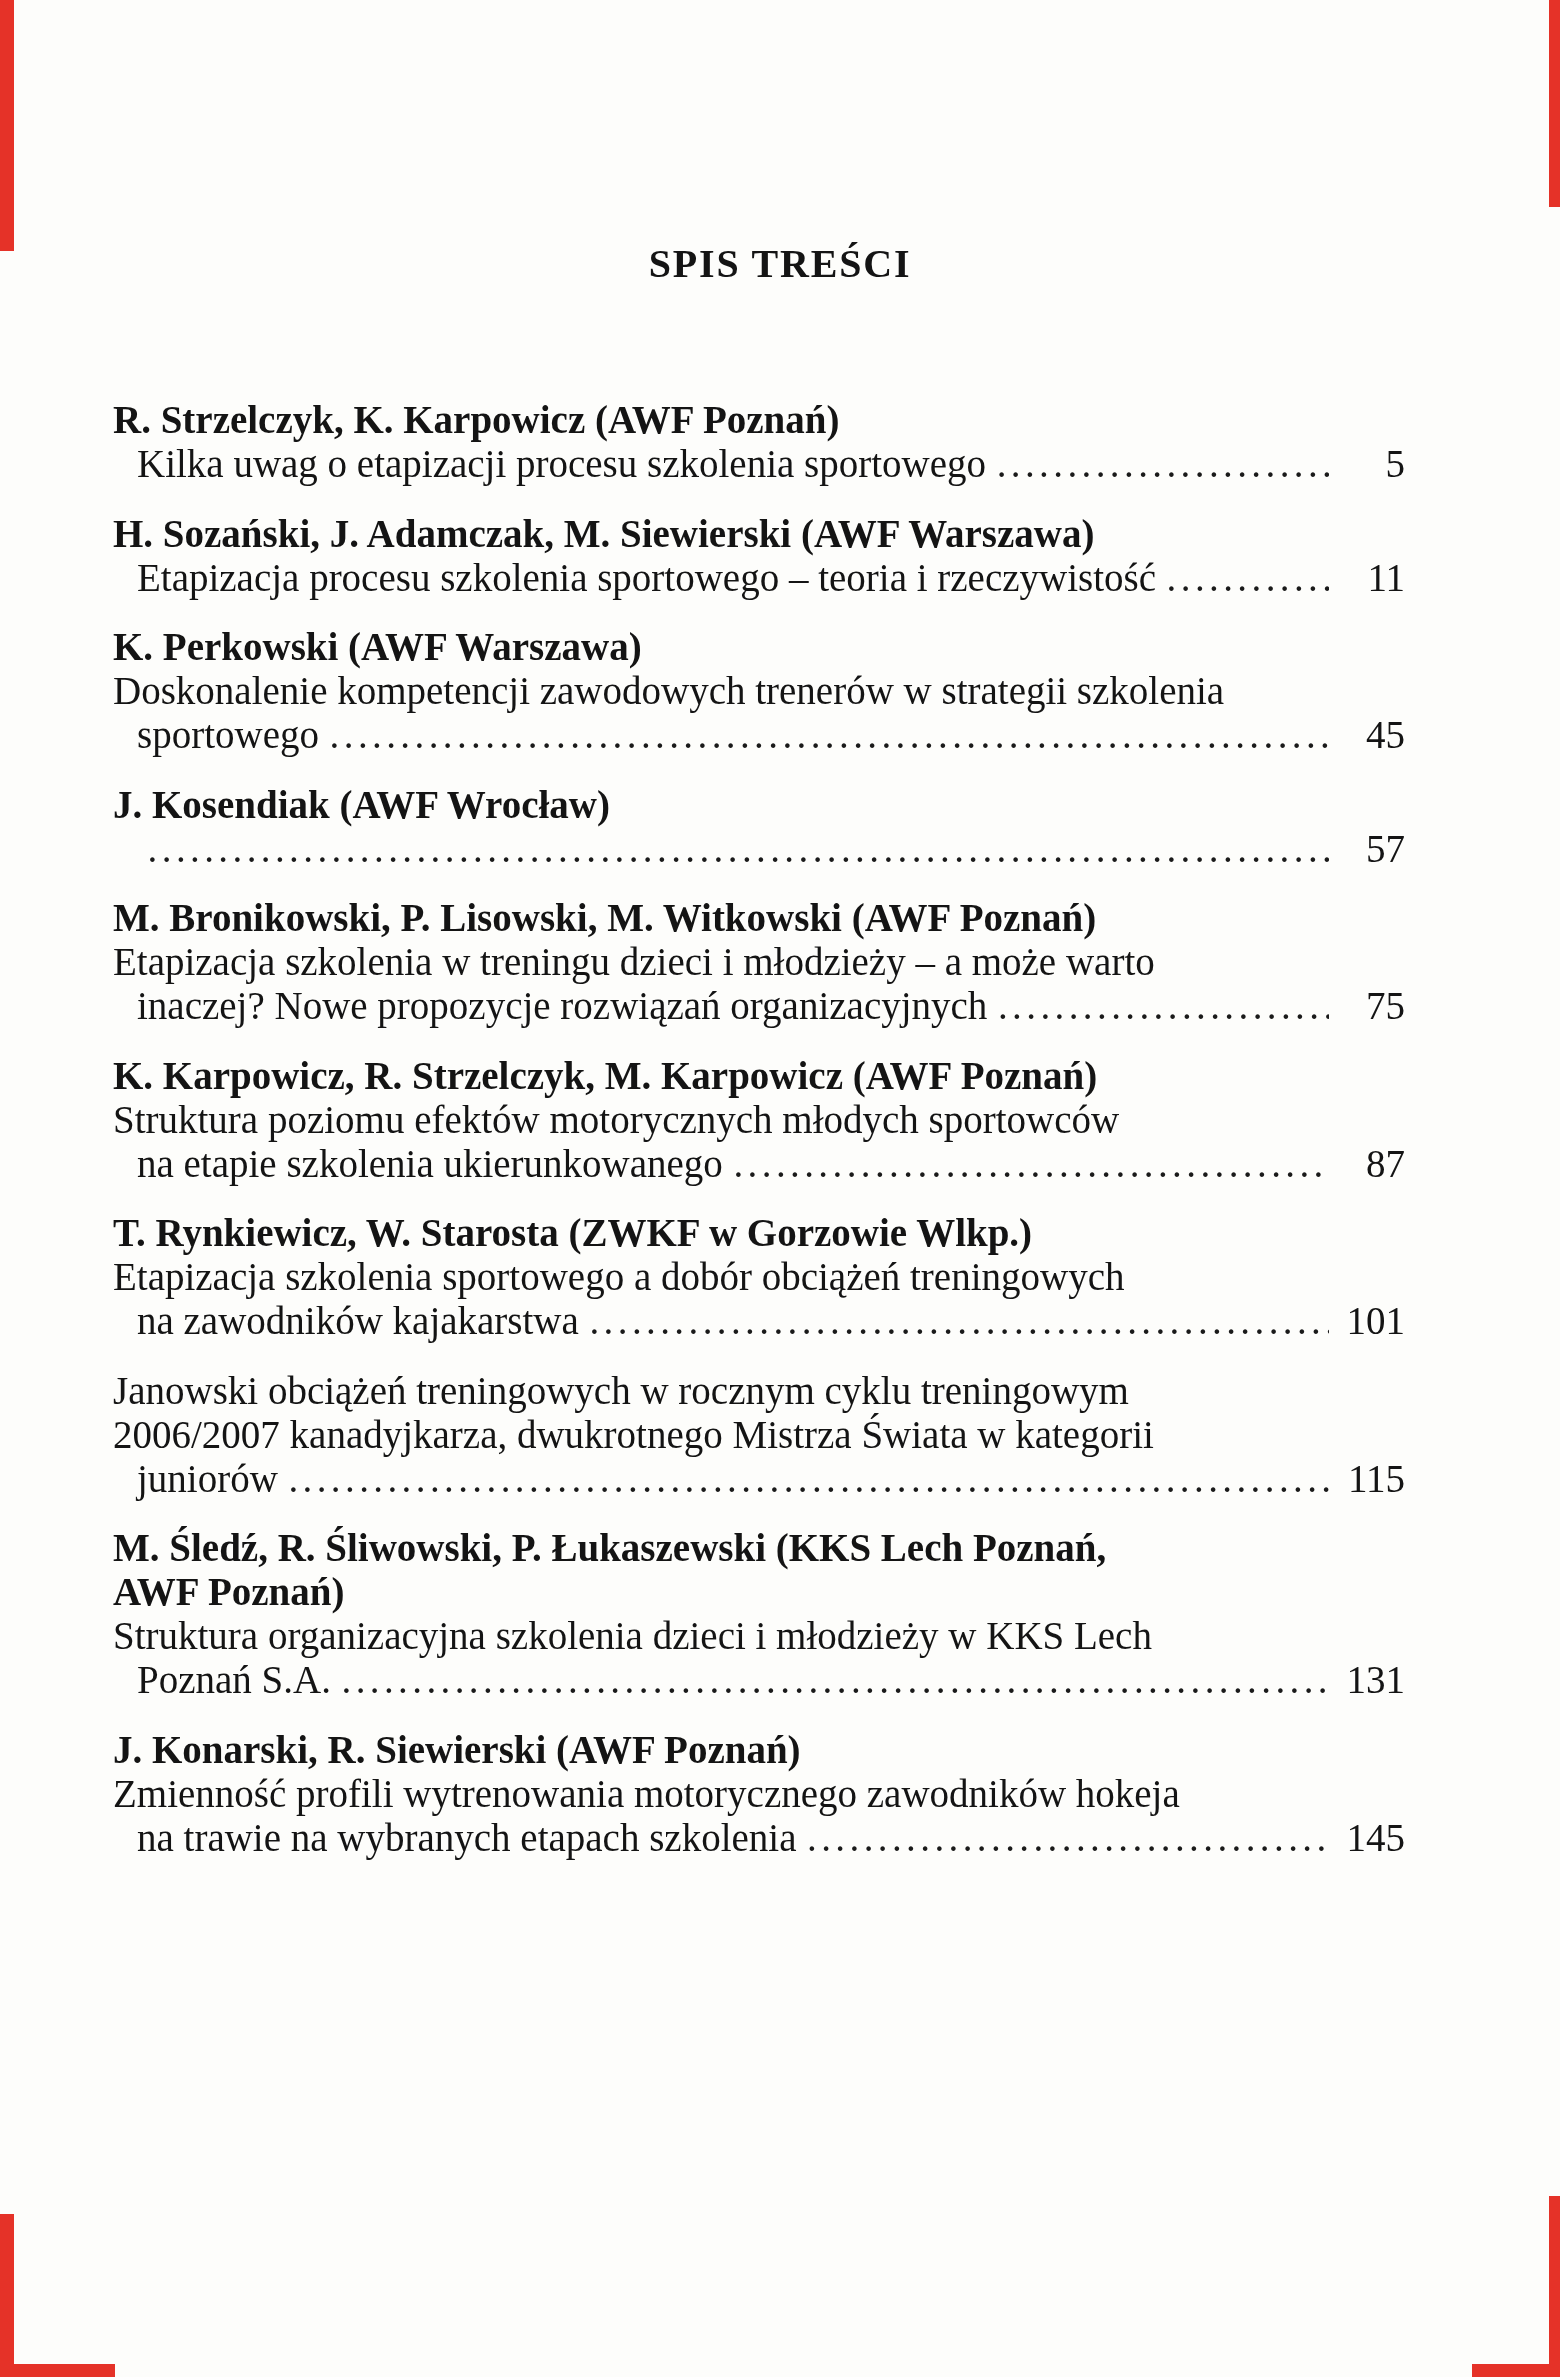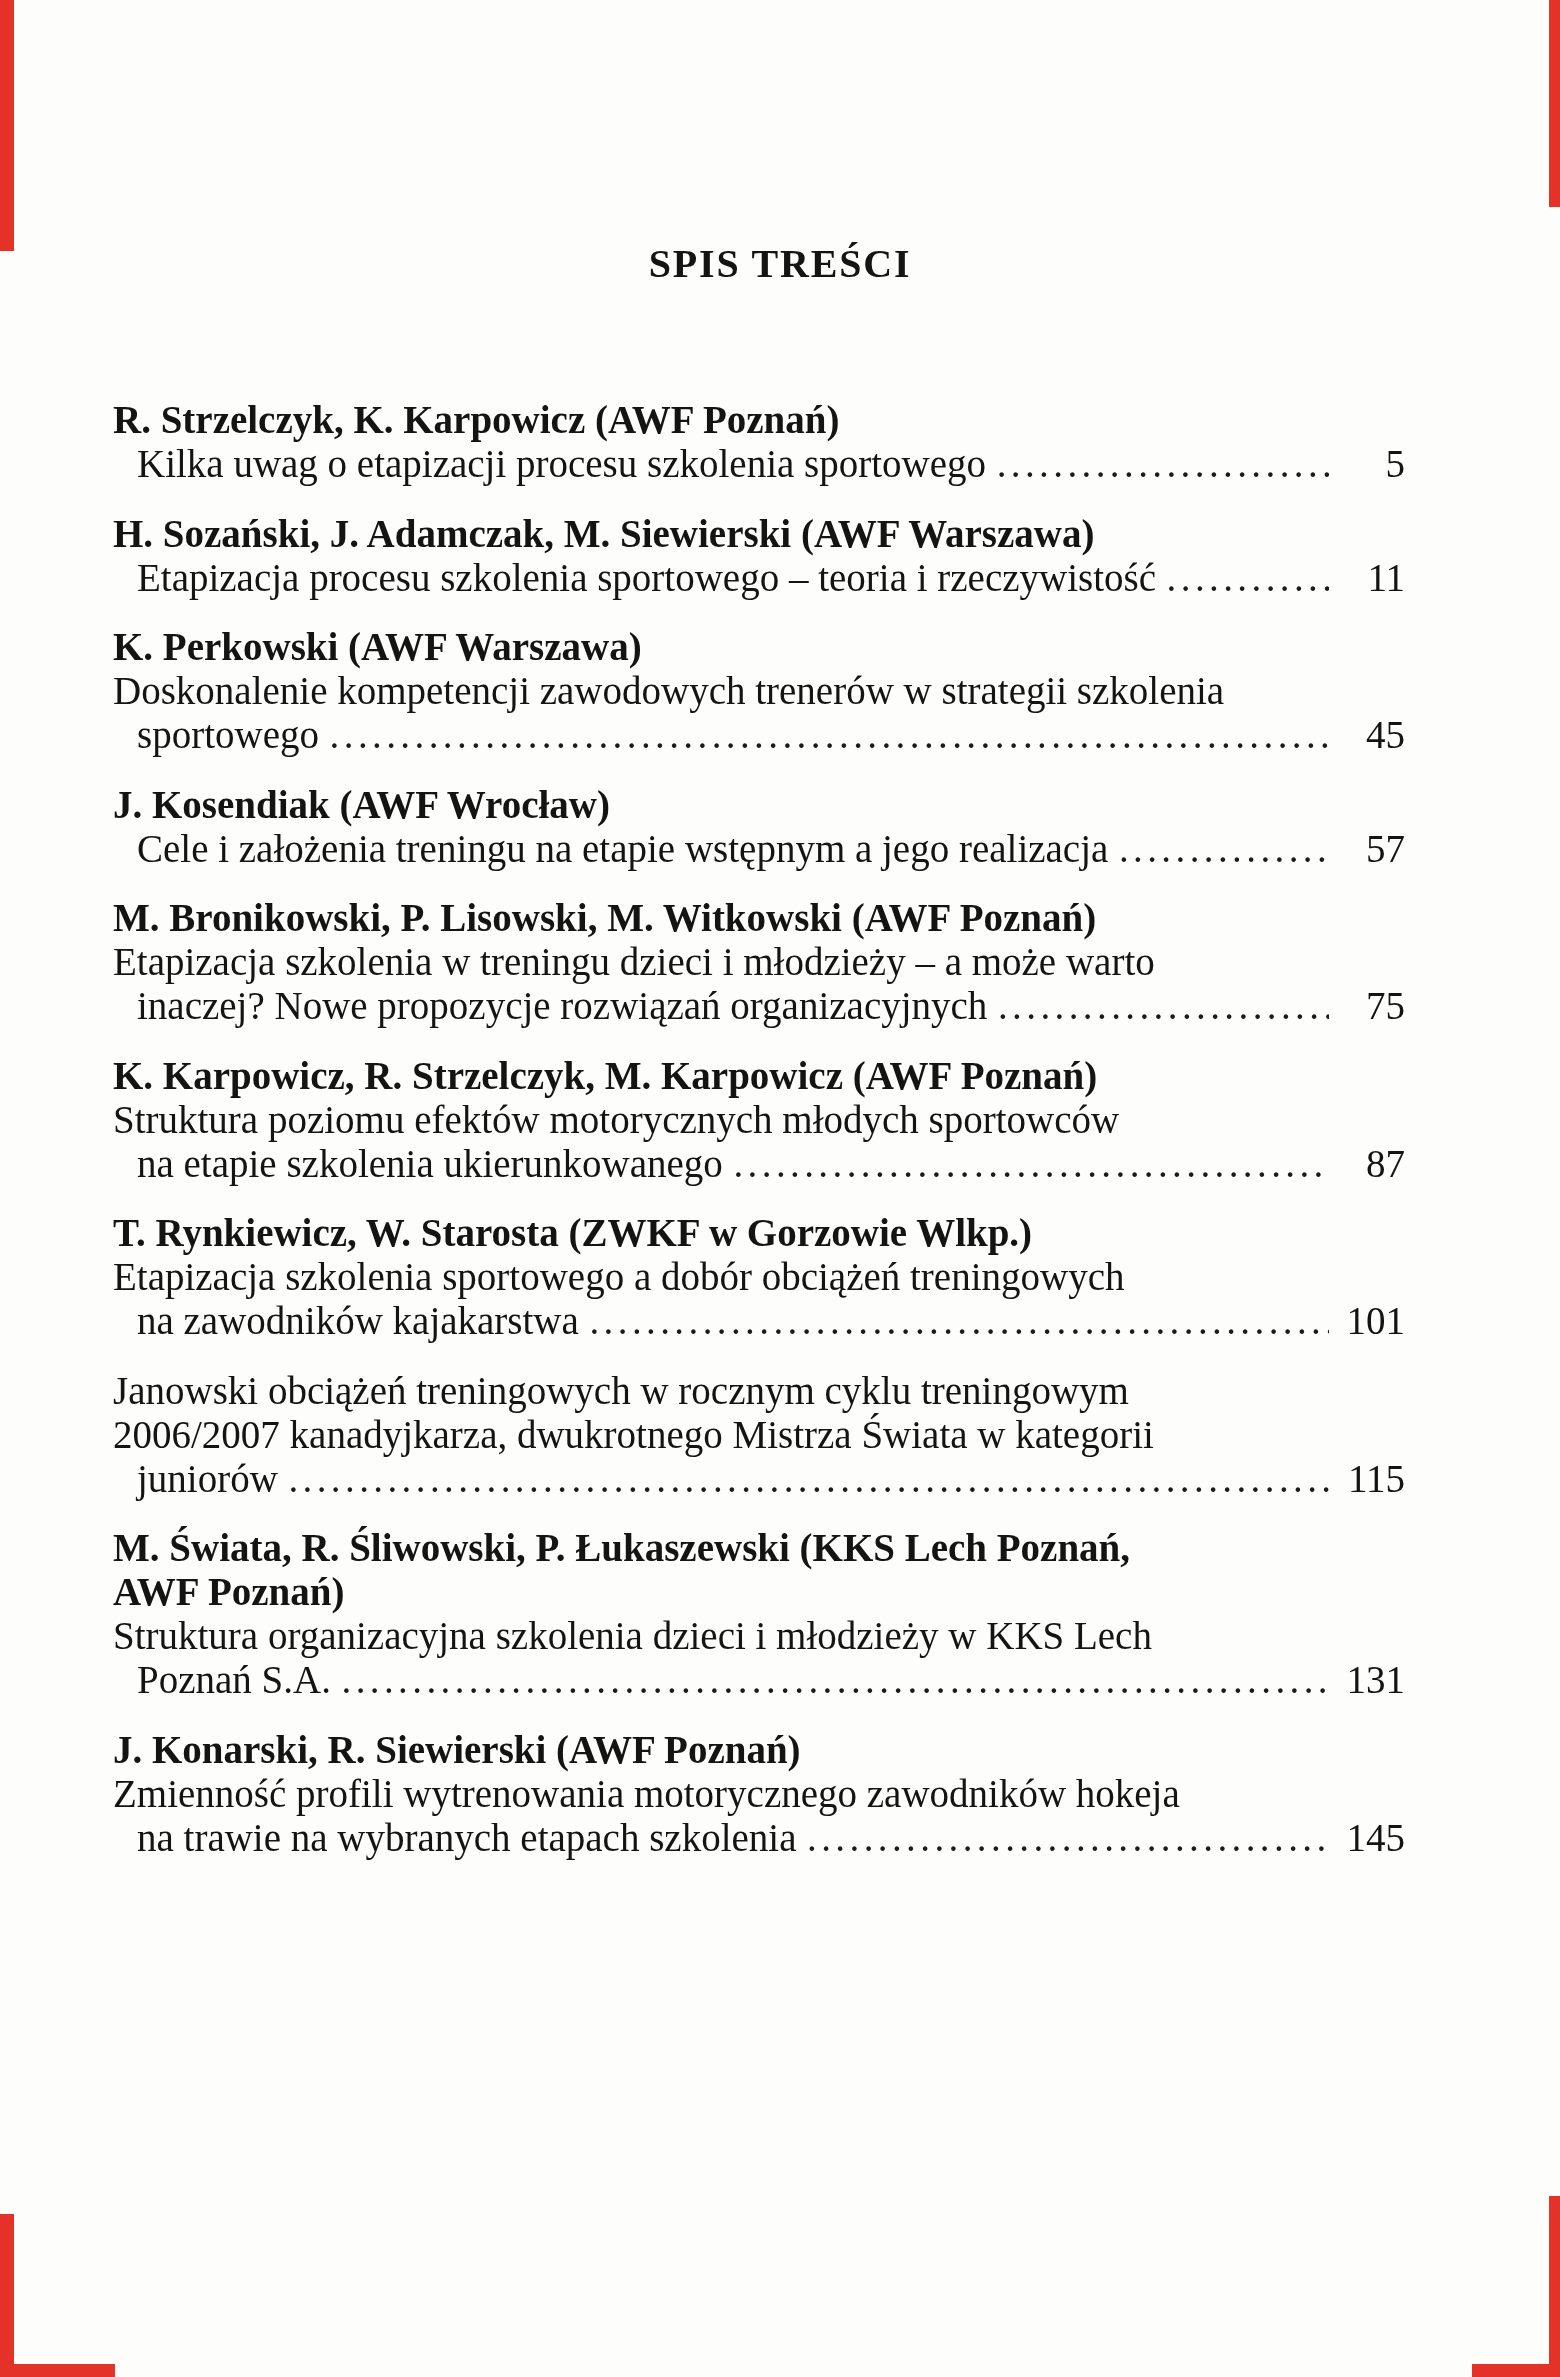--- a/index.html
+++ b/index.html
@@ -109,21 +109,20 @@
         <div class="title-line"><span class="tl-text">Doskonalenie kompetencji zawodowych trenerów w strategii szkolenia</span></div>
         <div class="title-line leader">
           <span class="tl-text">sportowego</span>
           <span class="dots">............................................................................................................................................................................................................................................................................................................</span>
           <span class="pagenum">45</span>
         </div>
       </div>
       <div class="entry">
         <div class="authors">J. Kosendiak (AWF Wrocław)</div>
         <div class="title-line leader">
-          <span class="tl-text">Cele i założenia treningu na etapie wstępnym a jego realizacja</span>
           <span class="dots">............................................................................................................................................................................................................................................................................................................</span>
           <span class="pagenum">57</span>
         </div>
       </div>
       <div class="entry">
         <div class="authors">M. Bronikowski, P. Lisowski, M. Witkowski (AWF Poznań)</div>
         <div class="title-line"><span class="tl-text">Etapizacja szkolenia w treningu dzieci i młodzieży – a może warto</span></div>
         <div class="title-line leader">
           <span class="tl-text">inaczej? Nowe propozycje rozwiązań organizacyjnych</span>
           <span class="dots">............................................................................................................................................................................................................................................................................................................</span>
@@ -151,21 +150,21 @@
       <div class="entry">
         <div class="title-line"><span class="tl-text">Janowski obciążeń treningowych w rocznym cyklu treningowym</span></div>
         <div class="title-line"><span class="tl-text">2006/2007 kanadyjkarza, dwukrotnego Mistrza Świata w kategorii</span></div>
         <div class="title-line leader">
           <span class="tl-text">juniorów</span>
           <span class="dots">............................................................................................................................................................................................................................................................................................................</span>
           <span class="pagenum">115</span>
         </div>
       </div>
       <div class="entry">
-        <div class="authors">M. Świata, R. Śliwowski, P. Łukaszewski (KKS Lech Poznań,</div>
+        <div class="authors">M. Śledź, R. Śliwowski, P. Łukaszewski (KKS Lech Poznań,</div>
         <div class="authors">AWF Poznań)</div>
         <div class="title-line"><span class="tl-text">Struktura organizacyjna szkolenia dzieci i młodzieży w KKS Lech</span></div>
         <div class="title-line leader">
           <span class="tl-text">Poznań S.A.</span>
           <span class="dots">............................................................................................................................................................................................................................................................................................................</span>
           <span class="pagenum">131</span>
         </div>
       </div>
       <div class="entry">
         <div class="authors">J. Konarski, R. Siewierski (AWF Poznań)</div>

